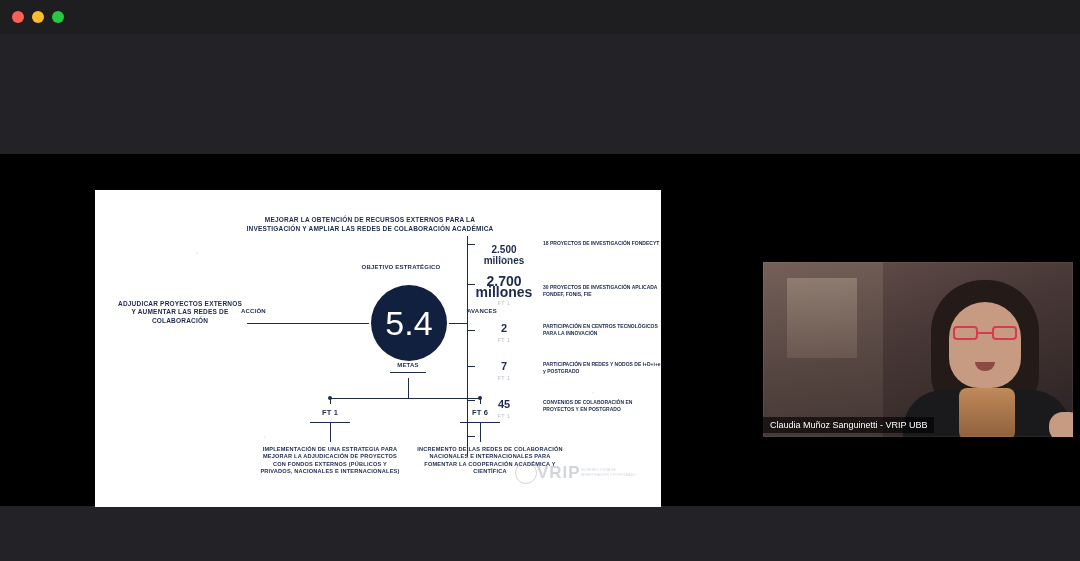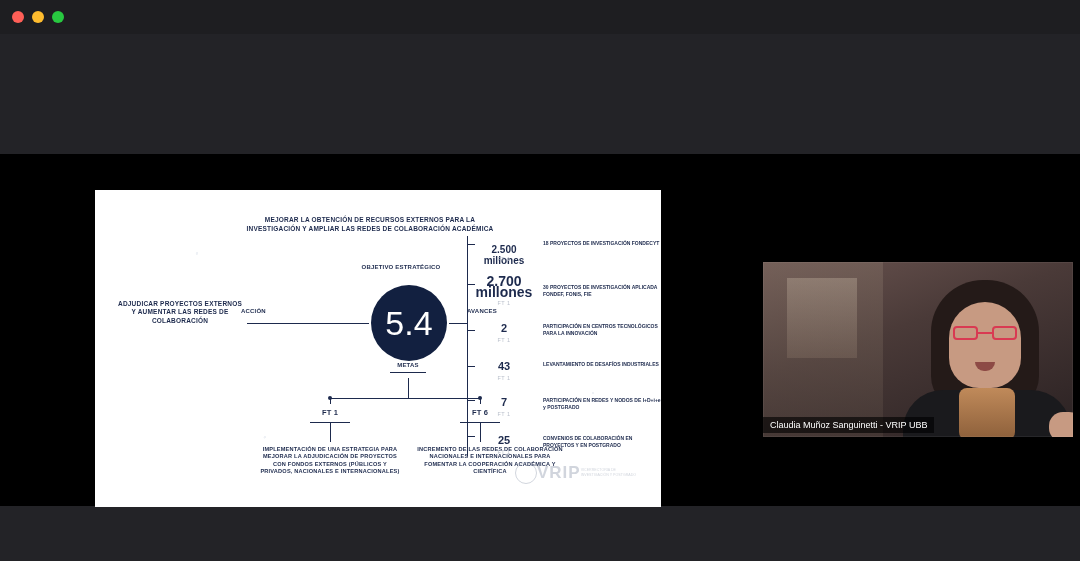--- a/index.html
+++ b/index.html
@@ -198,32 +198,27 @@
         <div class="metric" style="height:46px;">
           <div class="val" style="top:2px; font-size:14px; line-height:11px;">2.700 millones</div>
           <div class="ft" style="top:26px;">FT 1</div>
           <div class="desc" style="top:10px;">30  PROYECTOS DE INVESTIGACIÓN APLICADA FONDEF, FONIS, FIE</div>
         </div>
         <div class="metric" style="height:36px;">
           <div class="val" style="top:0; font-size:11px; line-height:12px;">2</div>
           <div class="ft" style="top:15px;">FT 1</div>
           <div class="desc" style="top:1px;">PARTICIPACIÓN EN CENTROS TECNOLÓGICOS PARA LA INNOVACIÓN</div>
         </div>
-        <div class="metric" style="height:34px;">
-          <div class="val" style="top:0; font-size:11px; line-height:12px;">43</div>
-          <div class="ft" style="top:15px;">FT 1</div>
-          <div class="desc" style="top:1px;">LEVANTAMIENTO DE DESAFÍOS INDUSTRIALES</div>
-        </div>
         <div class="metric" style="height:36px;">
           <div class="val" style="top:0; font-size:11px; line-height:12px;">7</div>
           <div class="ft" style="top:15px;">FT 1</div>
           <div class="desc" style="top:1px;">PARTICIPACIÓN EN REDES Y NODOS DE I+D+i+e y POSTGRADO</div>
         </div>
         <div class="metric" style="height:34px;">
-          <div class="val" style="top:0; font-size:11px; line-height:12px;">25</div>
+          <div class="val" style="top:0; font-size:11px; line-height:12px;">45</div>
           <div class="ft" style="top:15px;">FT 1</div>
           <div class="desc" style="top:1px;">CONVENIOS DE COLABORACIÓN EN PROYECTOS Y EN POSTGRADO</div>
         </div>
       </div>
 
       <div class="vrip">
         <div class="vrip-mark"></div>
         <div class="vrip-text">VRIP</div>
         <div class="vrip-sub">VICERRECTORÍA DE INVESTIGACIÓN Y POSTGRADO</div>
       </div>

